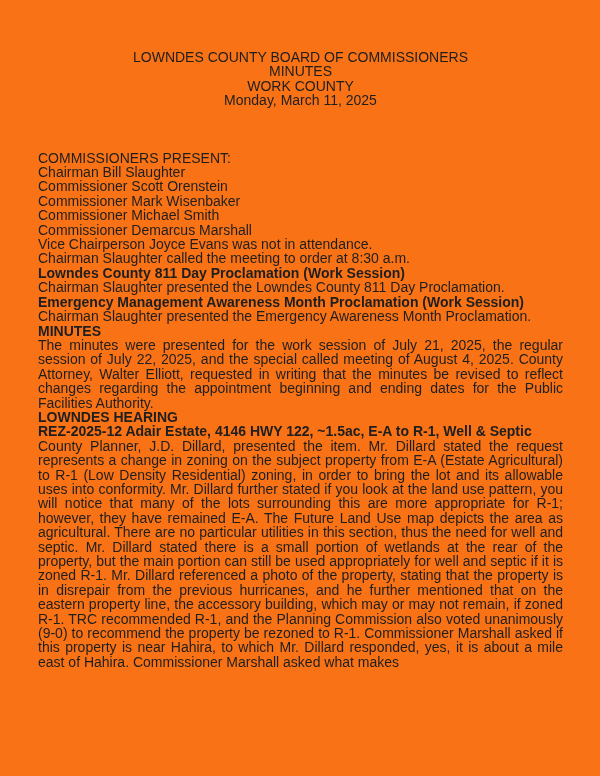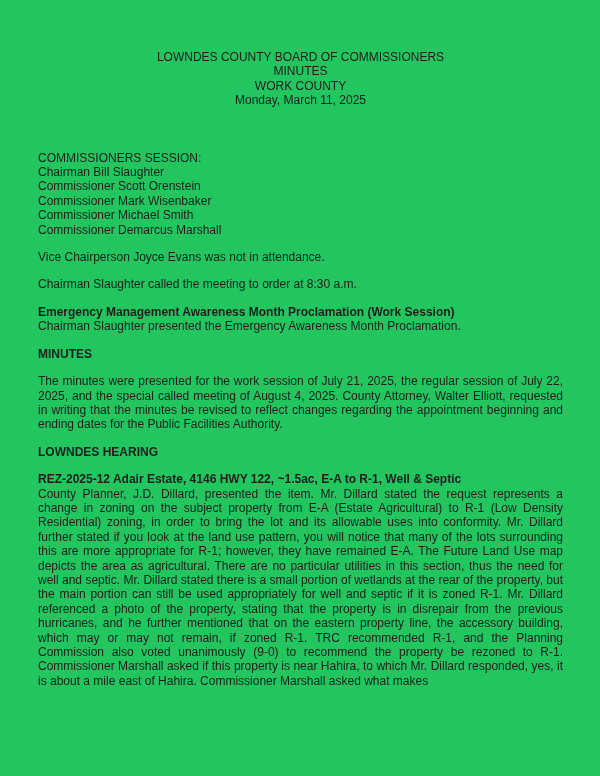--- a/index.html
+++ b/index.html
@@ -4,58 +4,62 @@
 <style>
   * { margin: 0; padding: 0; box-sizing: border-box; }
   html, body {
     width: 600px; height: 776px;
     background: #ffffff;
     font-family: "Liberation Sans", "DejaVu Sans", sans-serif;
   }
   .page {
     position: relative;
     width: 600px; height: 776px;
-    background: #22c55e;
+    background: #f97316;
     color: #1e1e1e;
-    font-size: 12px;
+    font-size: 14px;
     line-height: 14.4px;
     padding: 50px 37px 0 38px;
     overflow: hidden;
   }
   .doc-header { text-align: center; }
   .bold { font-weight: bold; }
   .justify { text-align: justify; }
-  .gap { margin-top: 13px; }      
+  .gap { }      
   .gap-head { margin-top: 43px; } 
 </style>
 </head>
 <body>
 
 <div class="page">
 
   <div class="doc-header">
     <div>LOWNDES COUNTY BOARD OF COMMISSIONERS</div>
     <div>MINUTES</div>
     <div>WORK COUNTY</div>
     <div>Monday, March 11, 2025</div>
   </div>
 
   <div class="gap-head">
-    <div>COMMISSIONERS SESSION:</div>
+    <div>COMMISSIONERS PRESENT:</div>
     <div>Chairman Bill Slaughter</div>
     <div>Commissioner Scott Orenstein</div>
     <div>Commissioner Mark Wisenbaker</div>
     <div>Commissioner Michael Smith</div>
     <div>Commissioner Demarcus Marshall</div>
   </div>
 
   <div class="gap">Vice Chairperson Joyce Evans was not in attendance.</div>
 
   <div class="gap">Chairman Slaughter called the meeting to order at 8:30 a.m.</div>
 
+  <div class="gap">
+    <div class="bold">Lowndes County 811 Day Proclamation (Work Session)</div>
+    <div>Chairman Slaughter presented the Lowndes County 811 Day Proclamation.</div>
+  </div>
 
   <div class="gap">
     <div class="bold">Emergency Management Awareness Month Proclamation (Work Session)</div>
     <div>Chairman Slaughter presented the Emergency Awareness Month Proclamation.</div>
   </div>
 
   <div class="bold gap">MINUTES</div>
 
   <div class="gap justify">The minutes were presented for the work session of July 21, 2025, the regular session of July 22, 2025, and the special called meeting of August 4, 2025. County Attorney, Walter Elliott, requested in writing that the minutes be revised to reflect changes regarding the appointment beginning and ending dates for the Public Facilities Authority.</div>
 

